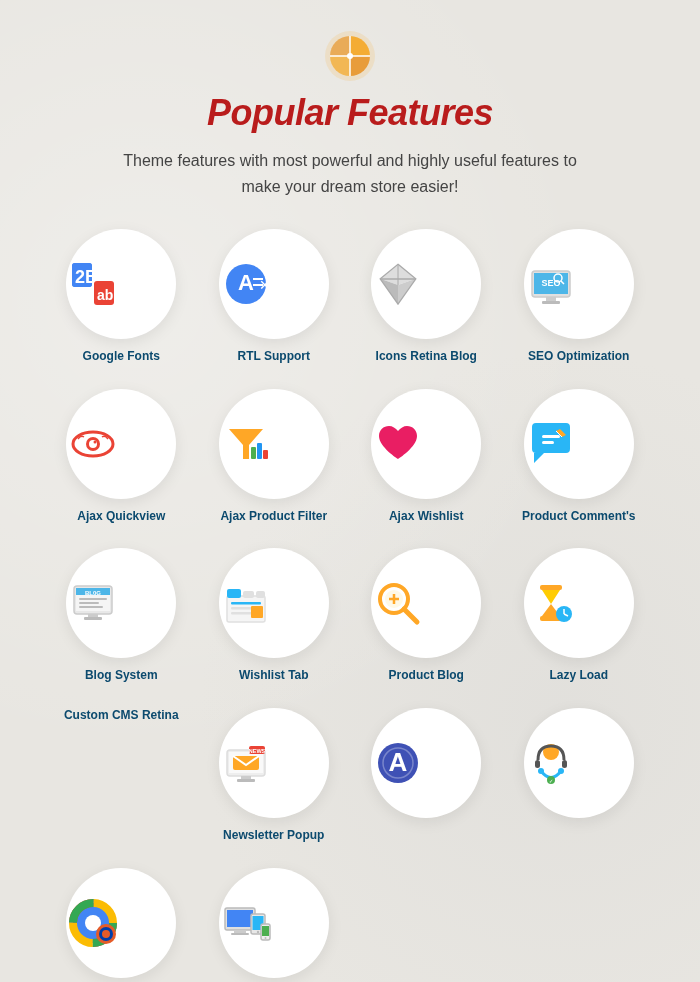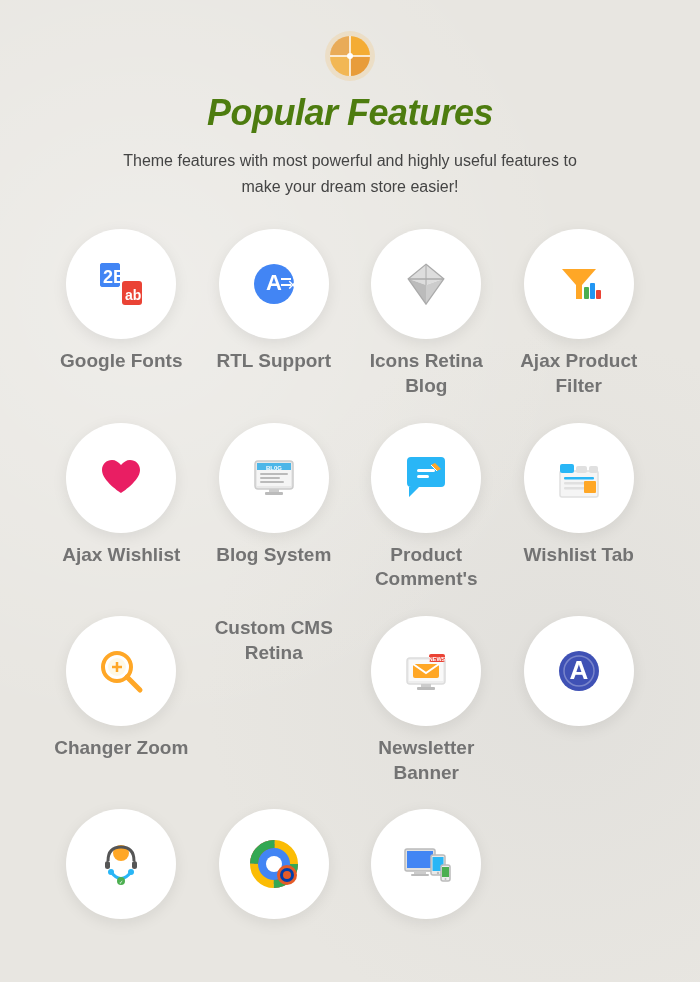--- a/index.html
+++ b/index.html
@@ -18,21 +18,21 @@
     }
     .logo-icon {
       width: 52px;
       height: 52px;
       margin: 0 auto 10px;
     }
     .page-title {
       font-size: 36px;
       font-weight: 900;
       font-style: italic;
-      color: #4d7c0f;
+      color: #b91c1c;
       margin-bottom: 14px;
       letter-spacing: -0.5px;
     }
     .page-subtitle {
       font-size: 16px;
       color: #444;
       line-height: 1.6;
       max-width: 480px;
       margin: 0 auto 30px;
     }
@@ -48,32 +48,31 @@
       align-items: center;
       gap: 10px;
     }
     .icon-circle {
       width: 110px;
       height: 110px;
       background: #ffffff;
       border-radius: 50%;
       display: flex;
       align-items: center;
-      justify-content: center;
       box-shadow: 0 4px 15px rgba(0,0,0,0.08);
       flex-shrink: 0;
     }
     .icon-circle svg {
       width: 54px;
       height: 54px;
     }
     .feature-label {
-      font-size: 19px;
+      font-size: 12px;
       font-weight: 700;
-      color: #737373;
+      color: #0c4a6e;
       text-align: center;
       line-height: 1.3;
     }
   </style>
 </head>
 <body>
 
 <div class="page-wrapper">
 
   <div class="logo-icon">
@@ -133,22 +132,55 @@
           <polygon points="27,8 44,22 27,28 10,22" fill="#ddd"></polygon>
           <polygon points="10,22 27,28 27,46" fill="#bbb"></polygon>
           <polygon points="44,22 27,28 27,46" fill="#ccc"></polygon>
           <line x1="10" y1="22" x2="44" y2="22" stroke="#aaa" stroke-width="1.5"></line>
           <line x1="27" y1="8" x2="27" y2="28" stroke="#aaa" stroke-width="1"></line>
         </svg>
       </div>
       <span class="feature-label">Icons Retina Blog</span>
     </div>
 
-
-
+    <div class="feature-item">
+      <div class="icon-circle">
+        <svg viewBox="0 0 54 54" xmlns="http://www.w3.org/2000/svg">
+
+          <rect x="8" y="14" width="38" height="26" rx="3" fill="#e0e0e0" stroke="#ccc" stroke-width="1.5"></rect>
+          <rect x="10" y="16" width="34" height="21" fill="#4db6e8"></rect>
+
+          <text x="27" y="29" font-size="9" font-weight="bold" fill="white" text-anchor="middle" font-family="Arial">SEO</text>
+
+          <rect x="22" y="40" width="10" height="4" fill="#ccc"></rect>
+          <rect x="18" y="44" width="18" height="3" rx="1" fill="#bbb"></rect>
+
+          <circle cx="34" cy="21" r="4" fill="none" stroke="white" stroke-width="1.5"></circle>
+          <line x1="37" y1="24" x2="40" y2="27" stroke="white" stroke-width="1.5"></line>
+        </svg>
+      </div>
+      <span class="feature-label">SEO Optimization</span>
+    </div>
+
+
+    <div class="feature-item">
+      <div class="icon-circle">
+        <svg viewBox="0 0 54 54" xmlns="http://www.w3.org/2000/svg">
+
+          <ellipse cx="27" cy="27" rx="20" ry="12" fill="none" stroke="#EA4335" stroke-width="3"></ellipse>
+          <circle cx="27" cy="27" r="7" fill="#EA4335"></circle>
+          <circle cx="27" cy="27" r="4" fill="white"></circle>
+          <circle cx="29" cy="25" r="1.5" fill="#EA4335"></circle>
+
+          <path d="M12,22 Q15,18 18,20" fill="none" stroke="#EA4335" stroke-width="1.5"></path>
+          <path d="M42,22 Q39,18 36,20" fill="none" stroke="#EA4335" stroke-width="1.5"></path>
+        </svg>
+      </div>
+      <span class="feature-label">Ajax Quickview</span>
+    </div>
 
     <div class="feature-item">
       <div class="icon-circle">
         <svg viewBox="0 0 54 54" xmlns="http://www.w3.org/2000/svg">
 
           <polygon points="10,12 44,12 30,28 30,42 24,42 24,28" fill="#FFA726"></polygon>
 
           <rect x="32" y="30" width="5" height="12" rx="1" fill="#4CAF50"></rect>
           <rect x="38" y="26" width="5" height="16" rx="1" fill="#2196F3"></rect>
           <rect x="44" y="33" width="5" height="9" rx="1" fill="#EA4335"></rect>
@@ -157,41 +189,20 @@
       <span class="feature-label">Ajax Product Filter</span>
     </div>
 
     <div class="feature-item">
       <div class="icon-circle">
         <svg viewBox="0 0 54 54" xmlns="http://www.w3.org/2000/svg">
           <path d="M27,42 C27,42 8,30 8,19 C8,13 12.5,9 18,9 C21.5,9 24.5,11 27,14 C29.5,11 32.5,9 36,9 C41.5,9 46,13 46,19 C46,30 27,42 27,42 Z" fill="#E91E63"></path>
         </svg>
       </div>
       <span class="feature-label">Ajax Wishlist</span>
-    </div>
-
-    <div class="feature-item">
-      <div class="icon-circle">
-        <svg viewBox="0 0 54 54" xmlns="http://www.w3.org/2000/svg">
-
-          <rect x="8" y="10" width="38" height="28" rx="3" fill="#e8e8e8" stroke="#ccc" stroke-width="1.5"></rect>
-          <rect x="10" y="12" width="34" height="23" fill="#f5f5f5"></rect>
-
-          <rect x="10" y="12" width="34" height="7" fill="#4db6e8"></rect>
-          <text x="27" y="19" font-size="6" font-weight="bold" fill="white" text-anchor="middle" font-family="Arial">BL0G</text>
-
-          <rect x="13" y="22" width="28" height="2" rx="1" fill="#bbb"></rect>
-          <rect x="13" y="26" width="20" height="2" rx="1" fill="#bbb"></rect>
-          <rect x="13" y="30" width="24" height="2" rx="1" fill="#bbb"></rect>
-
-          <rect x="22" y="38" width="10" height="3" fill="#ccc"></rect>
-          <rect x="18" y="41" width="18" height="3" rx="1" fill="#bbb"></rect>
-        </svg>
-      </div>
-      <span class="feature-label">Blog System</span>
     </div>
 
     <div class="feature-item">
       <div class="icon-circle">
         <svg viewBox="0 0 54 54" xmlns="http://www.w3.org/2000/svg">
 
           <path d="M8,10 Q8,6 12,6 L42,6 Q46,6 46,10 L46,32 Q46,36 42,36 L20,36 L10,46 L10,36 L12,36 Q8,36 8,32 Z" fill="#29B6F6"></path>
 
           <rect x="18" y="18" width="18" height="3" rx="1.5" fill="white"></rect>
           <rect x="18" y="24" width="12" height="3" rx="1.5" fill="white"></rect>
@@ -199,20 +210,41 @@
           <line x1="32" y1="14" x2="38" y2="20" stroke="white" stroke-width="1"></line>
         </svg>
       </div>
       <span class="feature-label">Product Comment's</span>
     </div>
 
     <div class="feature-item">
       <div class="icon-circle">
         <svg viewBox="0 0 54 54" xmlns="http://www.w3.org/2000/svg">
 
+          <rect x="8" y="10" width="38" height="28" rx="3" fill="#e8e8e8" stroke="#ccc" stroke-width="1.5"></rect>
+          <rect x="10" y="12" width="34" height="23" fill="#f5f5f5"></rect>
+
+          <rect x="10" y="12" width="34" height="7" fill="#4db6e8"></rect>
+          <text x="27" y="19" font-size="6" font-weight="bold" fill="white" text-anchor="middle" font-family="Arial">BL0G</text>
+
+          <rect x="13" y="22" width="28" height="2" rx="1" fill="#bbb"></rect>
+          <rect x="13" y="26" width="20" height="2" rx="1" fill="#bbb"></rect>
+          <rect x="13" y="30" width="24" height="2" rx="1" fill="#bbb"></rect>
+
+          <rect x="22" y="38" width="10" height="3" fill="#ccc"></rect>
+          <rect x="18" y="41" width="18" height="3" rx="1" fill="#bbb"></rect>
+        </svg>
+      </div>
+      <span class="feature-label">Blog System</span>
+    </div>
+
+    <div class="feature-item">
+      <div class="icon-circle">
+        <svg viewBox="0 0 54 54" xmlns="http://www.w3.org/2000/svg">
+
           <rect x="8" y="20" width="38" height="26" rx="2" fill="#f5f5f5" stroke="#e0e0e0" stroke-width="1.5"></rect>
 
           <rect x="8" y="13" width="14" height="9" rx="2" fill="#29B6F6"></rect>
           <rect x="24" y="15" width="11" height="7" rx="2" fill="#e0e0e0"></rect>
           <rect x="37" y="15" width="9" height="7" rx="2" fill="#e0e0e0"></rect>
 
           <rect x="12" y="26" width="30" height="2.5" rx="1" fill="#29B6F6"></rect>
           <rect x="12" y="31" width="22" height="2.5" rx="1" fill="#e0e0e0"></rect>
           <rect x="12" y="36" width="26" height="2.5" rx="1" fill="#e0e0e0"></rect>
 
@@ -227,23 +259,39 @@
         <svg viewBox="0 0 54 54" xmlns="http://www.w3.org/2000/svg">
 
           <circle cx="23" cy="23" r="14" fill="none" stroke="#FFA726" stroke-width="4"></circle>
           <circle cx="23" cy="23" r="9" fill="#fff9e6"></circle>
           <line x1="33" y1="33" x2="46" y2="46" stroke="#FFA726" stroke-width="5" stroke-linecap="round"></line>
 
           <line x1="23" y1="18" x2="23" y2="28" stroke="#FFA726" stroke-width="2.5"></line>
           <line x1="18" y1="23" x2="28" y2="23" stroke="#FFA726" stroke-width="2.5"></line>
         </svg>
       </div>
-      <span class="feature-label">Changer Zoom</span>
-    </div>
-
+      <span class="feature-label">Product Blog</span>
+    </div>
+
+    <div class="feature-item">
+      <div class="icon-circle">
+        <svg viewBox="0 0 54 54" xmlns="http://www.w3.org/2000/svg">
+
+          <rect x="16" y="9" width="22" height="5" rx="2" fill="#FFA726"></rect>
+          <rect x="16" y="40" width="22" height="5" rx="2" fill="#FFA726"></rect>
+          <path d="M18,14 L27,28 L36,14 Z" fill="#FFCC02"></path>
+          <path d="M18,40 L27,28 L36,40 Z" fill="#FFA726"></path>
+
+          <circle cx="40" cy="38" r="8" fill="#29B6F6"></circle>
+          <line x1="40" y1="33" x2="40" y2="38" stroke="white" stroke-width="1.5"></line>
+          <line x1="40" y1="38" x2="44" y2="40" stroke="white" stroke-width="1.5"></line>
+        </svg>
+      </div>
+      <span class="feature-label">Lazy Load</span>
+    </div>
 
     <div class="feature-item">
       <span class="feature-label">Custom CMS Retina</span>
     </div>
 
     <div class="feature-item">
       <div class="icon-circle">
         <svg viewBox="0 0 54 54" xmlns="http://www.w3.org/2000/svg">
 
           <rect x="8" y="14" width="38" height="26" rx="3" fill="#eee" stroke="#ddd" stroke-width="1.5"></rect>
@@ -252,21 +300,21 @@
           <rect x="14" y="20" width="26" height="14" rx="2" fill="#FFA726"></rect>
           <polyline points="14,20 27,29 40,20" fill="none" stroke="white" stroke-width="2"></polyline>
 
           <rect x="30" y="10" width="16" height="8" rx="2" fill="#EA4335"></rect>
           <text x="38" y="16.5" font-size="5.5" font-weight="bold" fill="white" text-anchor="middle" font-family="Arial">NEWS</text>
 
           <rect x="22" y="40" width="10" height="3" fill="#ccc"></rect>
           <rect x="18" y="43" width="18" height="3" rx="1" fill="#bbb"></rect>
         </svg>
       </div>
-      <span class="feature-label">Newsletter Banner</span>
+      <span class="feature-label">Newsletter Popup</span>
     </div>
 
     <div class="feature-item">
       <div class="icon-circle">
         <svg viewBox="0 0 54 54" xmlns="http://www.w3.org/2000/svg">
           <circle cx="27" cy="27" r="20" fill="#3F51B5"></circle>
           <text x="27" y="35" font-size="26" font-weight="bold" fill="white" text-anchor="middle" font-family="Arial">A</text>
 
           <circle cx="27" cy="27" r="15" fill="none" stroke="rgba(255,255,255,0.3)" stroke-width="1.5"></circle>
         </svg>

